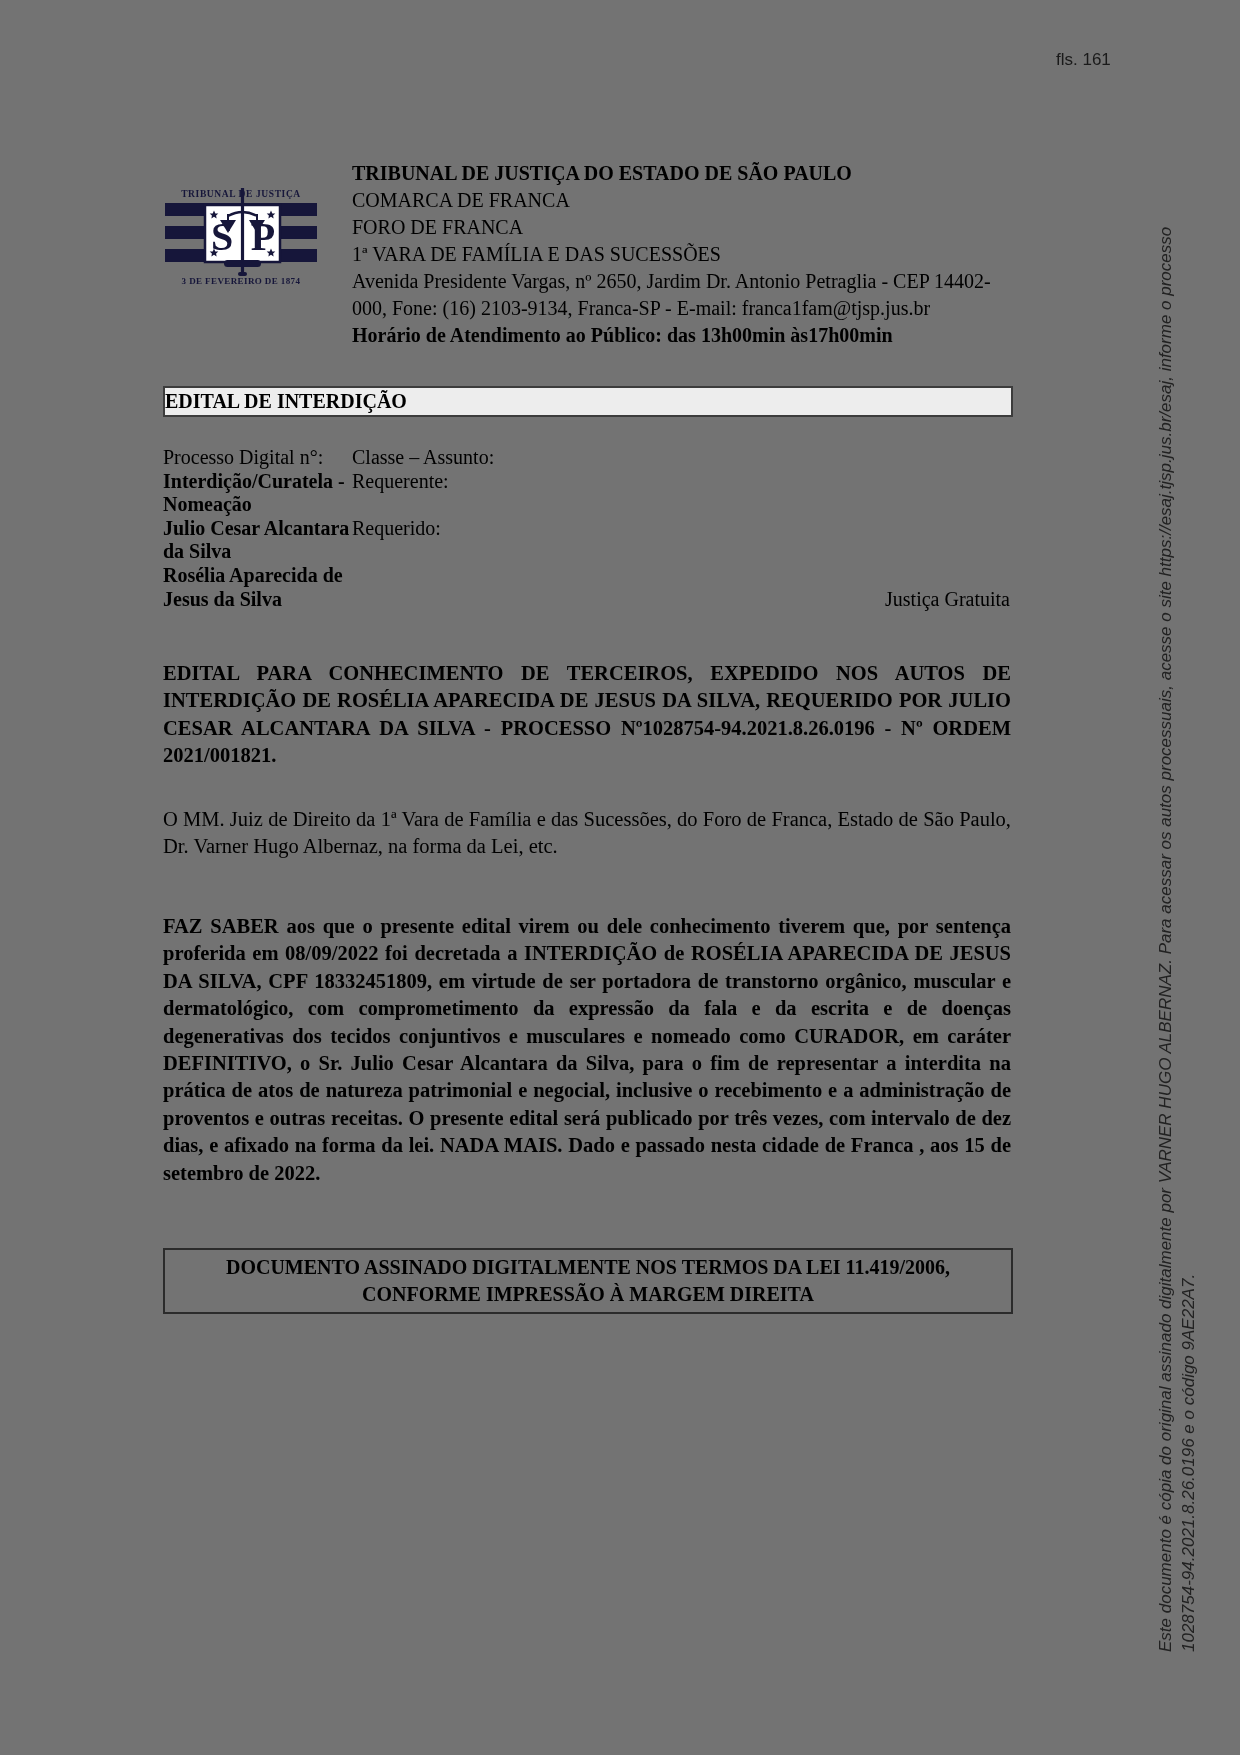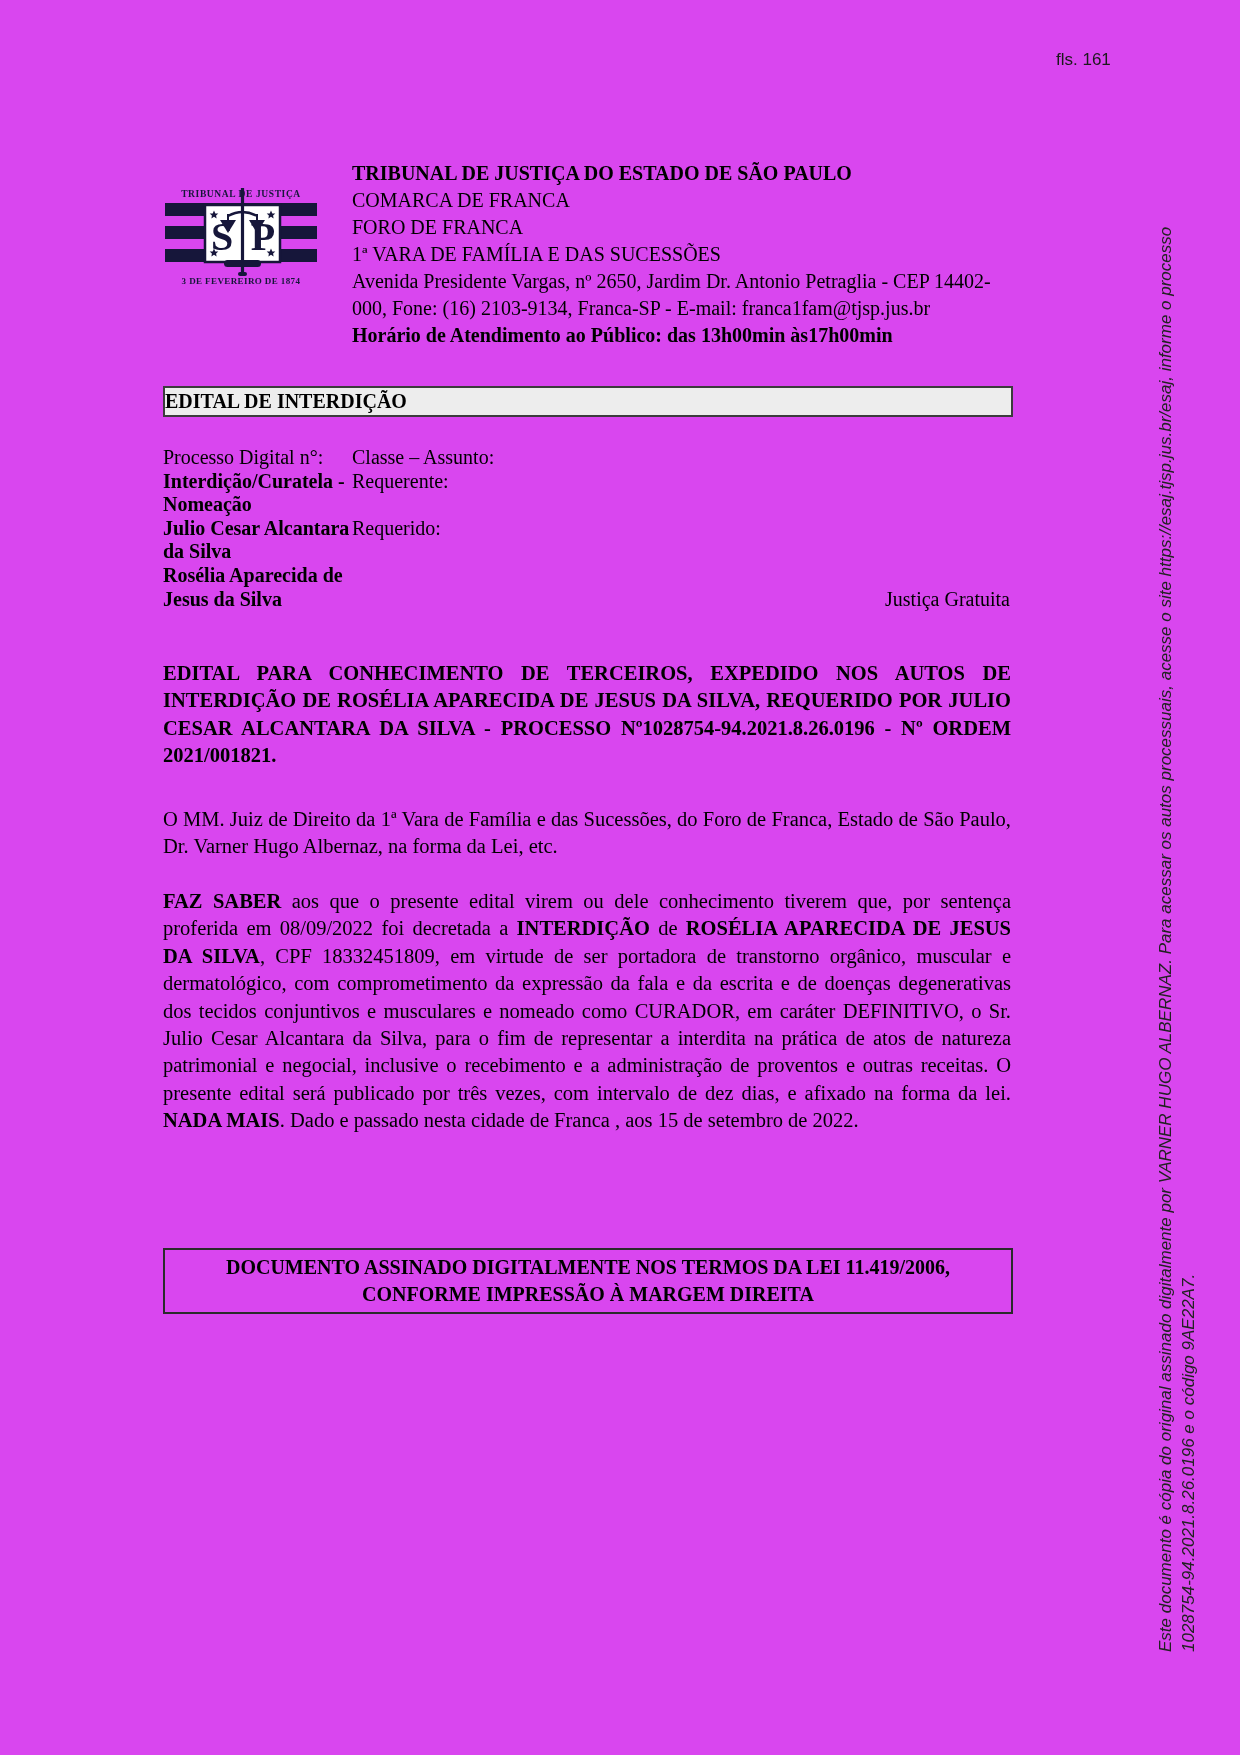--- a/index.html
+++ b/index.html
@@ -1,17 +1,17 @@
 <!DOCTYPE html>
 <html><head>
 <meta charset="utf-8">
 <style>
   html, body { margin:0; padding:0; background:#fff; }
   .page {
-    position:relative; width:1240px; height:1755px; background:#d946ef;
+    position:relative; width:1240px; height:1755px; background:#737373;
     font-family:"Liberation Serif", serif; color:#000; overflow:hidden;
   }
   .folio {
     position:absolute; top:50px; left:1056px;
     font-family:"Liberation Sans", sans-serif; font-size:17px; color:#1a1a1a;
   }
   
   .header { position:absolute; left:163px; top:160px; width:852px; }
   .logo { position:absolute; left:2px; top:16px; }
   .header-text { margin-left:189px; width:640px; font-size:20px; line-height:27px; }
@@ -27,21 +27,21 @@
     position:absolute; left:163px; top:446px; width:850px;
     font-size:20px; line-height:23.6px;
     display:grid; grid-template-columns:189px auto;
   }
   .case-info .val { font-weight:bold; }
   .justice { position:absolute; left:163px; top:588px; width:847px; text-align:right; font-size:20px; }
   
   .para { position:absolute; left:163px; width:848px; margin:0; font-size:20.5px; line-height:27.4px; text-align:justify; }
   .announce { top:660px; font-weight:bold; }
   .judge { top:806px; }
-  .fazsaber { top:888px; }
+  .fazsaber { top:913px;font-weight:bold; }
   
   .sig-box {
     position:absolute; left:163px; top:1212px; width:846px; height:62px;
     border:2px solid #2b2b2b; box-sizing:content-box;
     display:flex; flex-direction:column; justify-content:center;
     text-align:center; font-weight:bold; font-size:20px; line-height:27px;margin-top:36px;
   }
   
   .side-note {
     position:absolute; left:1154px; top:1652px; width:1428px; height:50px;

